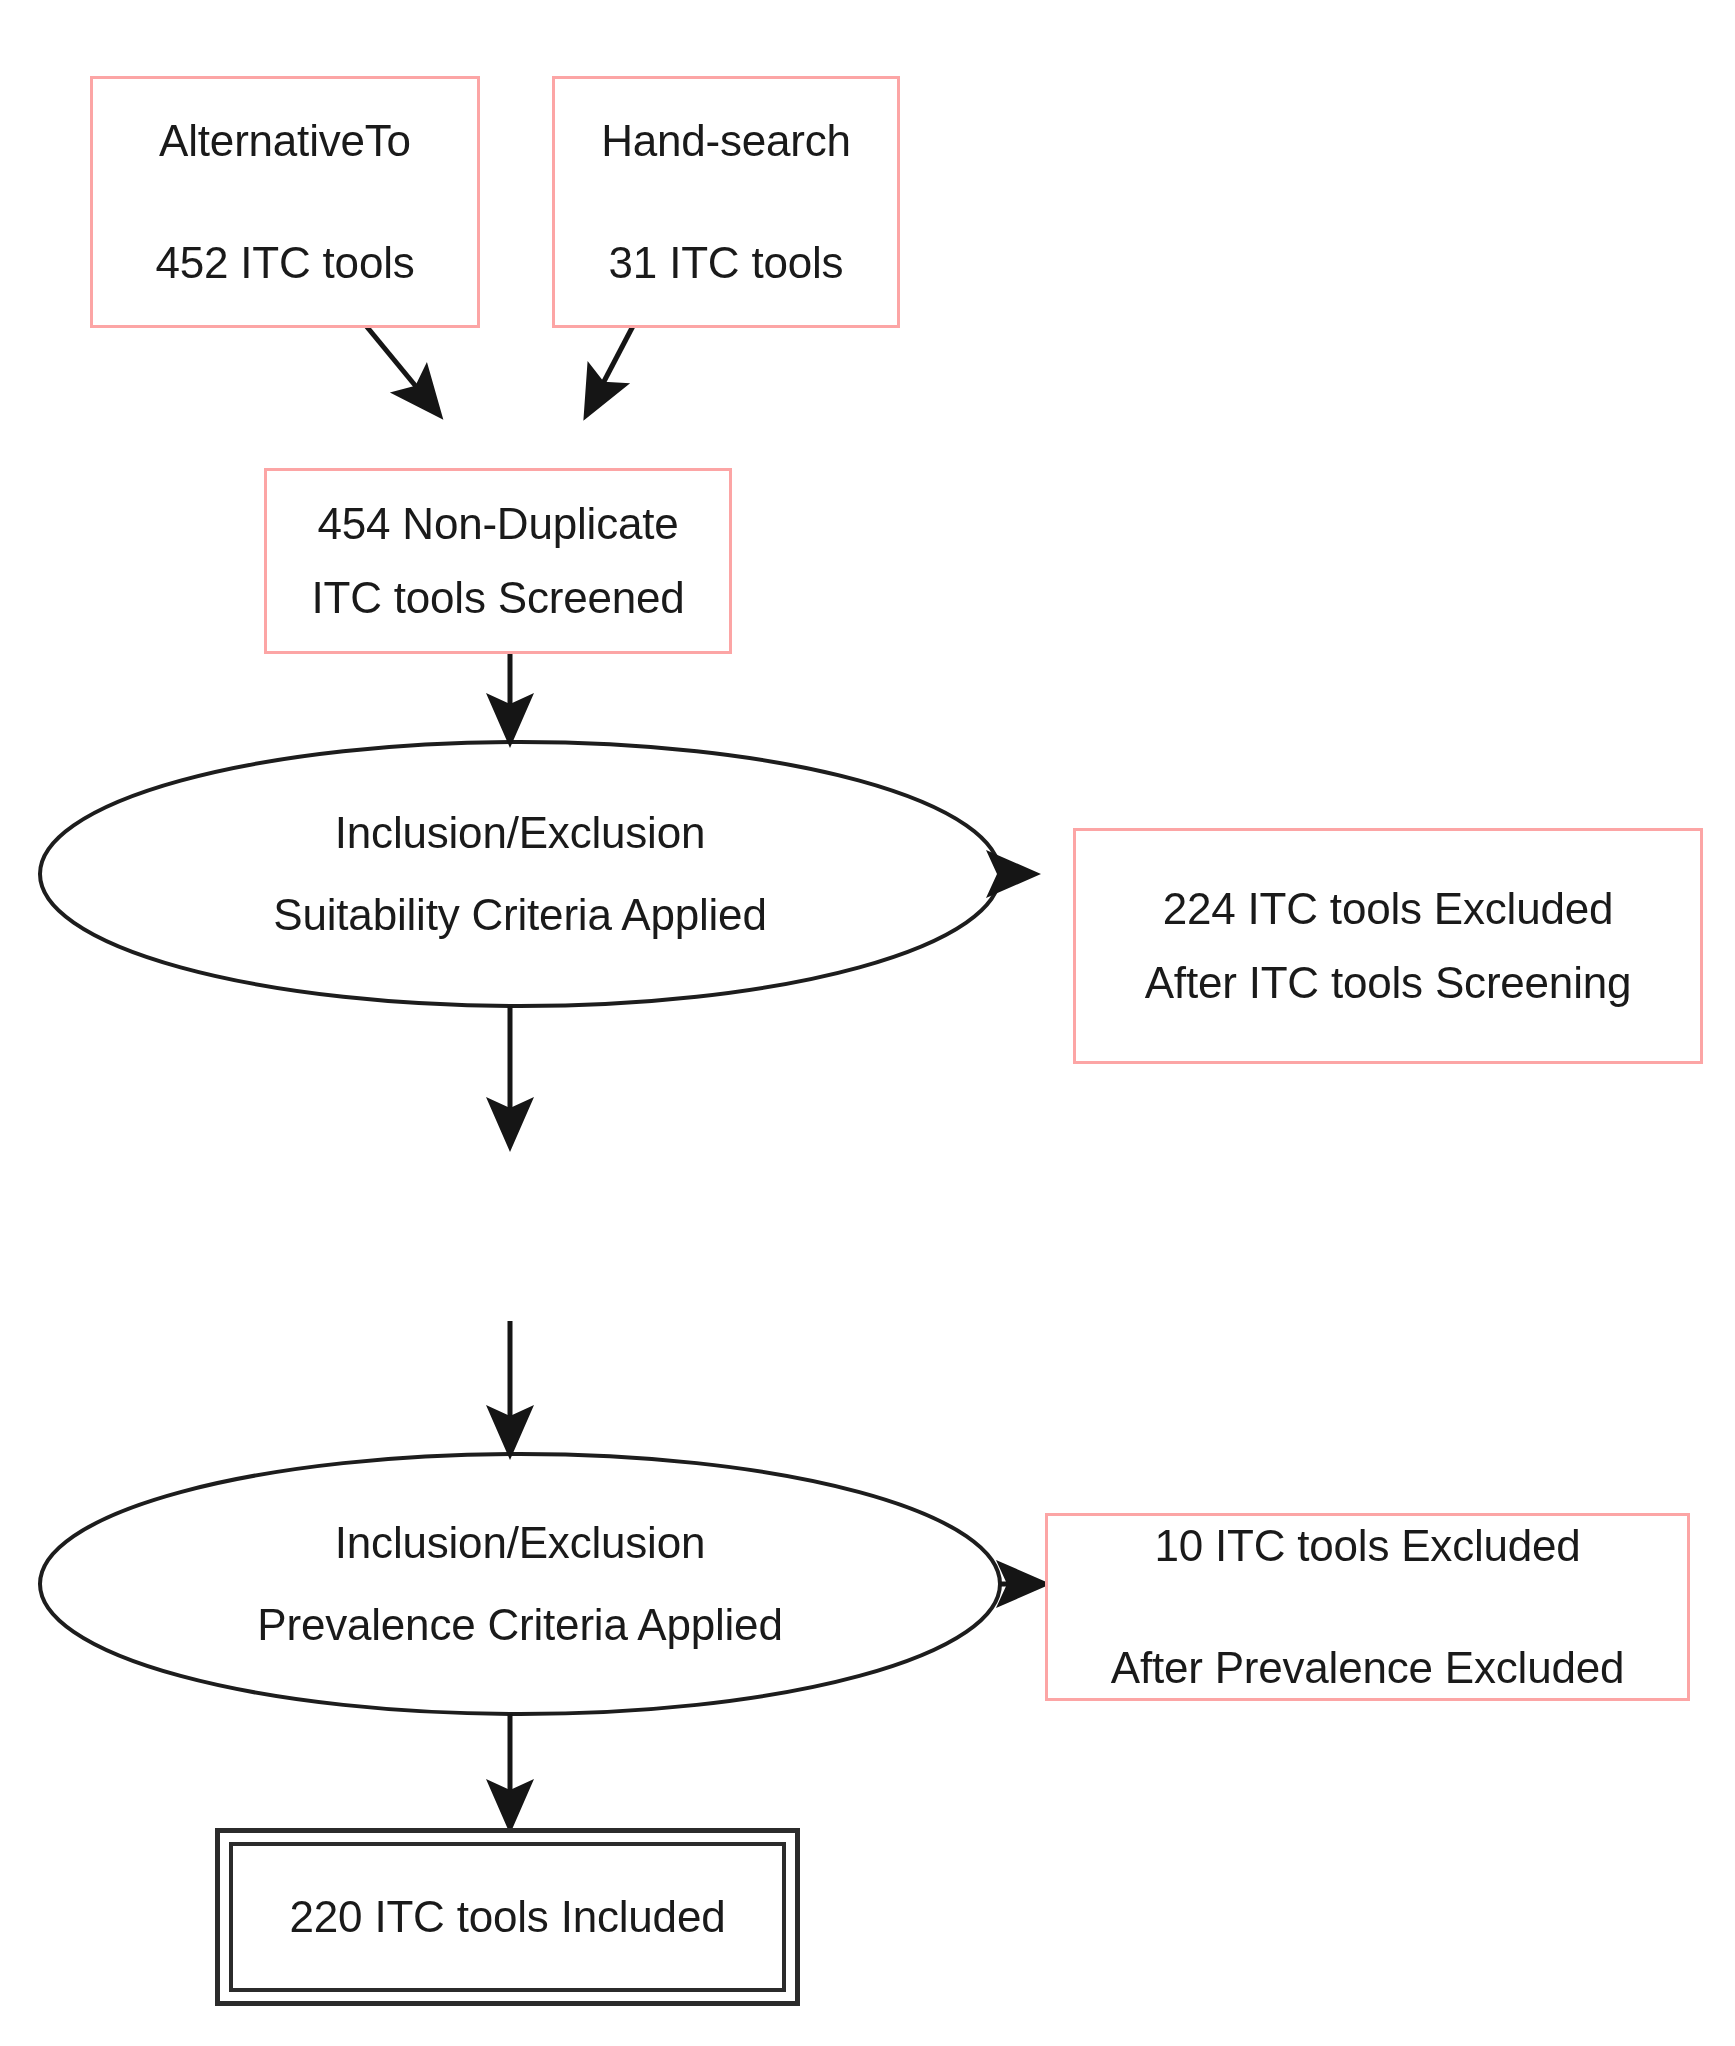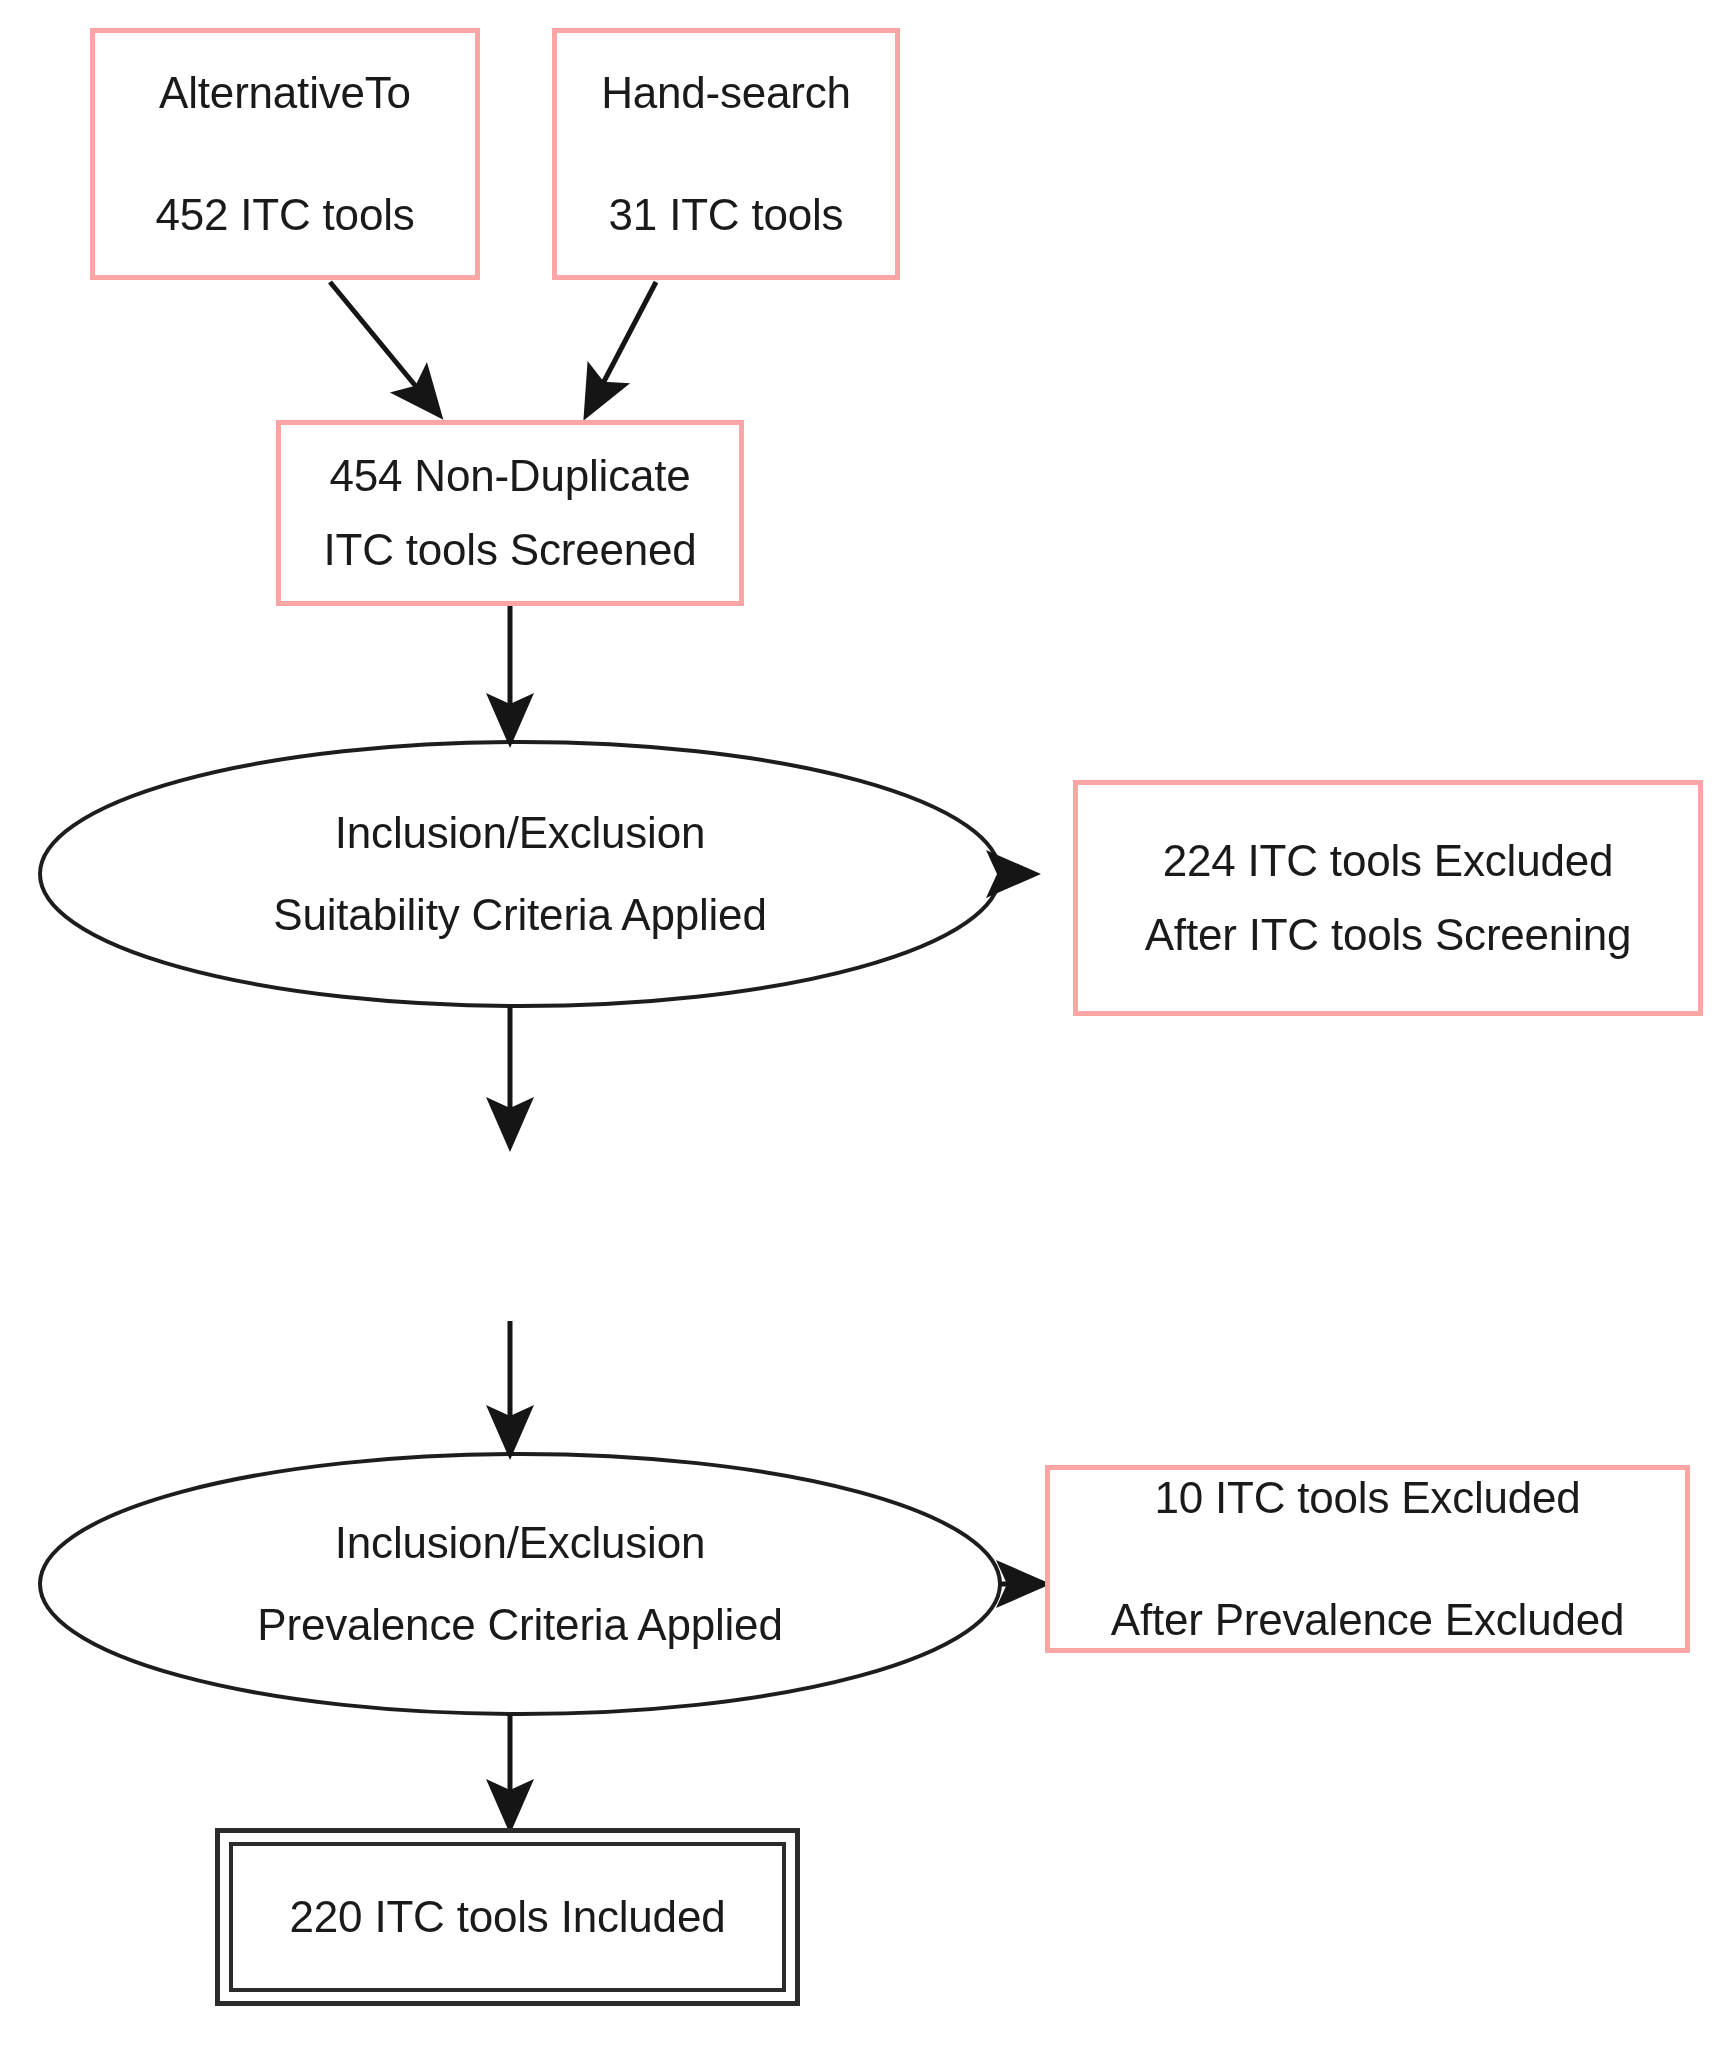--- a/index.html
+++ b/index.html
@@ -29,21 +29,22 @@
     position: absolute;
     box-sizing: border-box;
     display: flex;
     flex-direction: column;
     align-items: center;
     justify-content: center;
     text-align: center;
     background: #ffffff;
   }
   .box {
-    border: 5px solid #fca5a5;
+    border: 3px solid #fca5a5;
+    margin-top: 48px;
   }
   .box-double {
     border: 5px solid #2b2b2b;
     padding: 9px;
     text-align: right;
   }
   .box-double .inner-frame {
     width: 100%;
     height: 100%;
     border: 4px solid #2b2b2b;
@@ -62,21 +63,21 @@
     white-space: nowrap;
     letter-spacing: -0.2px;
   }
   .gap-lg { height: 78px; }
   .gap-md { height: 38px; }
   .gap-sm { height: 30px; }
 
   
   #node-alternativeto { left: 90px;  top: 28px;   width: 390px; height: 252px; }
   #node-handsearch    { left: 552px; top: 28px;   width: 348px; height: 252px; }
-  #node-nonduplicate  { left: 276px; top: 420px;  width: 468px; height: 186px; }
+  #node-nonduplicate  { left: 264px; top: 420px;  width: 468px; height: 186px; }
   #node-excluded-1    { left: 1073px;top: 780px;  width: 630px; height: 236px; }
   #node-retrieved     { left: 220px; top: 1146px; width: 575px; height: 174px; }
   #node-excluded-2    { left: 1045px;top: 1465px; width: 645px; height: 188px; gap: 24px; }
   #node-included      { left: 215px; top: 1828px; width: 585px; height: 178px; }
 
   #label-ellipse-1 {
     left: 40px; top: 742px; width: 960px; height: 264px;
     pointer-events: none;
   }
   #label-ellipse-2 {

